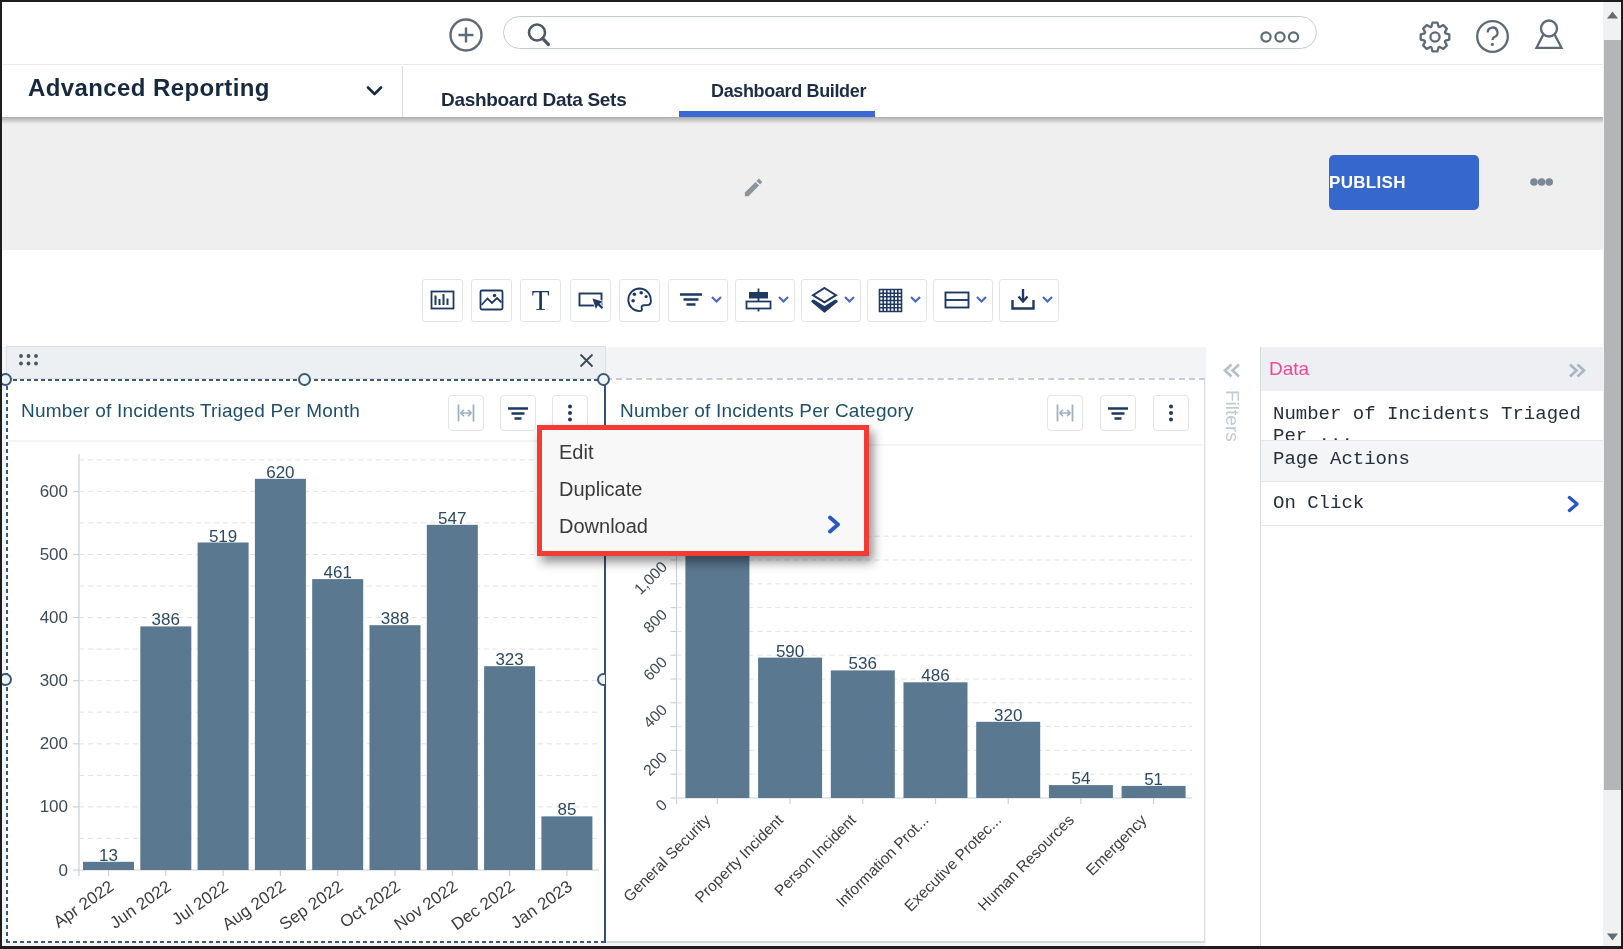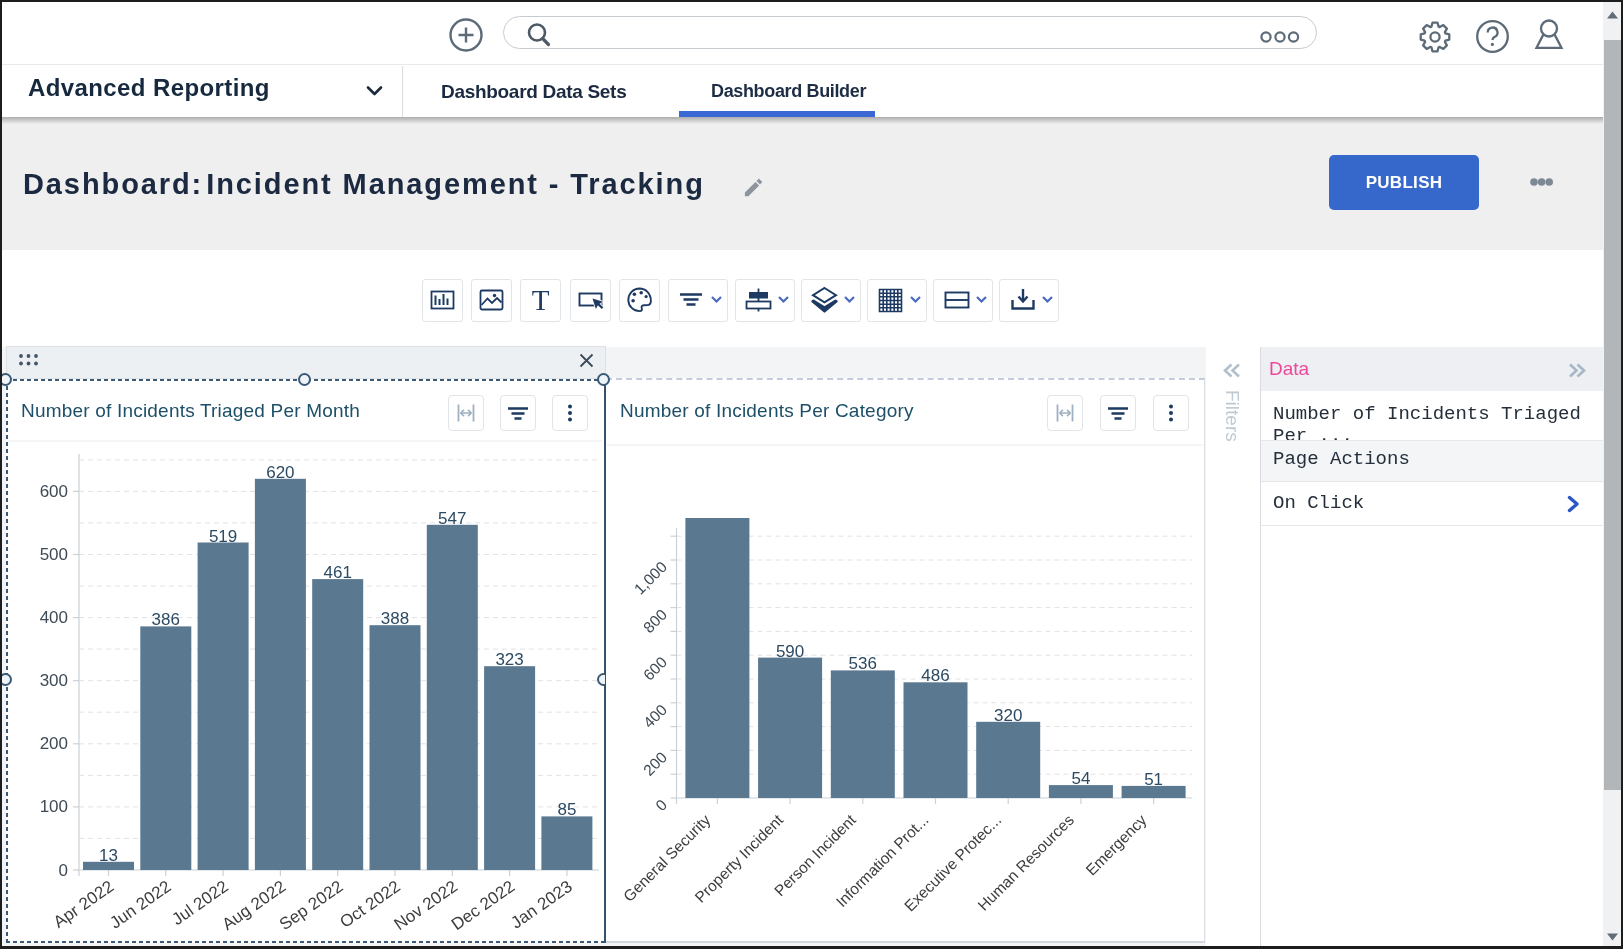--- a/index.html
+++ b/index.html
@@ -16,21 +16,21 @@
   .navdiv { position:absolute; left:400px; top:64px; width:1px; height:51px; background:#dcdcdc; }
   .advrep { position:absolute; left:26px; top:72px; font-size:24px; font-weight:700; color:#16293e; letter-spacing:0.4px; line-height:28px; }
   .tab { position:absolute; top:79px; font-size:19px; font-weight:700; color:#1b2a41; line-height:21px; }
   .tabline { position:absolute; left:677px; top:109px; width:196px; height:6px; background:#3a69d6; }
   
   .header { position:absolute; left:0; top:115px; width:1619px; height:133px; background:#efefef; }
   .hshadow { position:absolute; left:0; top:115px; width:1619px; height:7px;
              background:linear-gradient(to bottom, rgba(90,90,90,0.45), rgba(120,120,120,0)); }
   .title { position:absolute; left:21px; top:165px; font-size:29px; font-weight:700; color:#1b2a41; letter-spacing:1.9px; line-height:34px; }
   .publish { position:absolute; left:1327px; top:153px; width:150px; height:55px; background:#3667cb; border-radius:5px;
-             color:#fff; font-size:17px; font-weight:700; text-align:center; line-height:55px; letter-spacing:0.3px; }
+             color:#fff; font-size:17px; font-weight:700; text-align:left; line-height:55px; letter-spacing:0.3px; }
   
   .toolband { position:absolute; left:0; top:248px; width:1619px; height:97px; background:#fff; }
   .tbtn { position:absolute; top:277px; height:43px; border:1px solid #e2e5e8; border-radius:3px; background:#fff; }
   
   .content { position:absolute; left:0; top:345px; width:1601px; height:602px; background:#f3f4f5; }
   .selstrip { position:absolute; left:4px; top:344px; width:600px; height:33px; background:#edf0f3; border:1px solid #dde1e5; }
   .cardL { position:absolute; left:4px; top:377px; width:598px; height:564px; background:#fff; }
   .cardR { position:absolute; left:604px; top:376px; width:599px; height:565px; background:#fff;
            border-top:2px dashed #c4cbdc; border-right:1px solid #dcdfe3; border-bottom:2px solid #d3d7db; }
   .handle { position:absolute; width:13px; height:13px; border-radius:50%; background:#eef4f8; border:2px solid #3b5a78; z-index:30; }
@@ -82,25 +82,24 @@
   <svg class="abs" style="left:1528px;top:15px" width="38" height="38" viewBox="0 0 38 38">
     <circle cx="19" cy="11.5" r="8" fill="none" stroke="#5c6b77" stroke-width="2.3"></circle>
     <path d="M13.2 17.9 L6.5 30.8 L31.5 30.8 L24.8 17.9" fill="none" stroke="#5c6b77" stroke-width="2.3" stroke-linejoin="miter"></path>
   </svg>
 
   <div class="advrep">Advanced Reporting</div>
   <svg class="abs" style="left:364px;top:83px" width="17" height="12" viewBox="0 0 17 12">
     <path d="M2 2.5 L8.5 9 L15 2.5" fill="none" stroke="#1c2b3a" stroke-width="2.6" stroke-linecap="round" stroke-linejoin="round"></path>
   </svg>
   <div class="navdiv"></div>
-  <div class="tab" style="left:439px;letter-spacing:-0.3px;">Dashboard Data Sets</div>
+  <div class="tab" style="left:439px;letter-spacing:-0.3px;margin-top:8px;">Dashboard Data Sets</div>
   <div class="tab" style="left:696px;color:#1d2d44;font-size:18px;letter-spacing:-0.35px;margin-left:13px;">Dashboard Builder</div>
   <div class="tabline"></div>
 
-  <div class="title">Dashboard<span style="letter-spacing:5px;">:</span>Incident Management - Tracking</div>
   <svg class="abs" style="left:740px;top:174px" width="23" height="23" viewBox="0 0 24 24">
     <path d="M3 17.25V21h3.75L17.81 9.94l-3.75-3.75L3 17.25zM20.71 7.04c.39-.39.39-1.02 0-1.41l-2.34-2.34c-.39-.39-1.02-.39-1.41 0l-1.83 1.83 3.75 3.75 1.41-1.83z" fill="#8d949b"></path>
   </svg>
   <div class="publish">PUBLISH</div>
   <svg class="abs" style="left:1527px;top:175px" width="28" height="10" viewBox="0 0 28 10">
     <circle cx="5" cy="5" r="3.8" fill="#7c8893"></circle>
     <circle cx="12.6" cy="5" r="3.8" fill="#7c8893"></circle>
     <circle cx="20.2" cy="5" r="3.8" fill="#7c8893"></circle>
   </svg>
   <div class="toolband"></div>
@@ -416,20 +415,28 @@
   </svg>
   <div class="prow" style="top:401px;">Number of Incidents Triaged Per ...</div>
   <div class="abs" style="left:1259px;top:438px;width:342px;height:42px;background:#f3f5f7;border-top:1px solid #e4e6e9;border-bottom:1px solid #e4e6e9;"></div>
   <div class="prow" style="top:446px;">Page Actions</div>
   <div class="prow" style="top:490px;">On Click</div>
   <svg class="abs" style="left:1565px;top:493px" width="13" height="18" viewBox="0 0 13 18">
     <path d="M2.5 2.5 L10 9 L2.5 15.5" fill="none" stroke="#2a56c6" stroke-width="3.4" stroke-linecap="round" stroke-linejoin="round"></path>
   </svg>
   <div class="abs" style="left:1259px;top:523px;width:342px;height:1px;background:#e4e6e9;"></div>
 
+  <div class="menu">
+    <div class="mitem" style="top:11px;">Edit</div>
+    <div class="mitem" style="top:48px;">Duplicate</div>
+    <div class="mitem" style="top:85px;">Download</div>
+    <svg class="abs" style="left:285px;top:85px" width="14" height="19" viewBox="0 0 14 19">
+      <path d="M3 2.5 L11 9.5 L3 16.5" fill="none" stroke="#2a56c6" stroke-width="3.8" stroke-linecap="round" stroke-linejoin="round"></path>
+    </svg>
+  </div>
 
   <div class="sbar"></div>
   <div class="sthumb"></div>
   <svg class="abs" style="left:1604px;top:8px" width="13" height="10" viewBox="0 0 13 10">
     <path d="M6.5 1.5 L12 8.5 L1 8.5 Z" fill="#616c76"></path>
   </svg>
   <svg class="abs" style="left:1604px;top:930px" width="13" height="10" viewBox="0 0 13 10">
     <path d="M6.5 8.5 L12 1.5 L1 1.5 Z" fill="#616c76"></path>
   </svg>
 </div>

